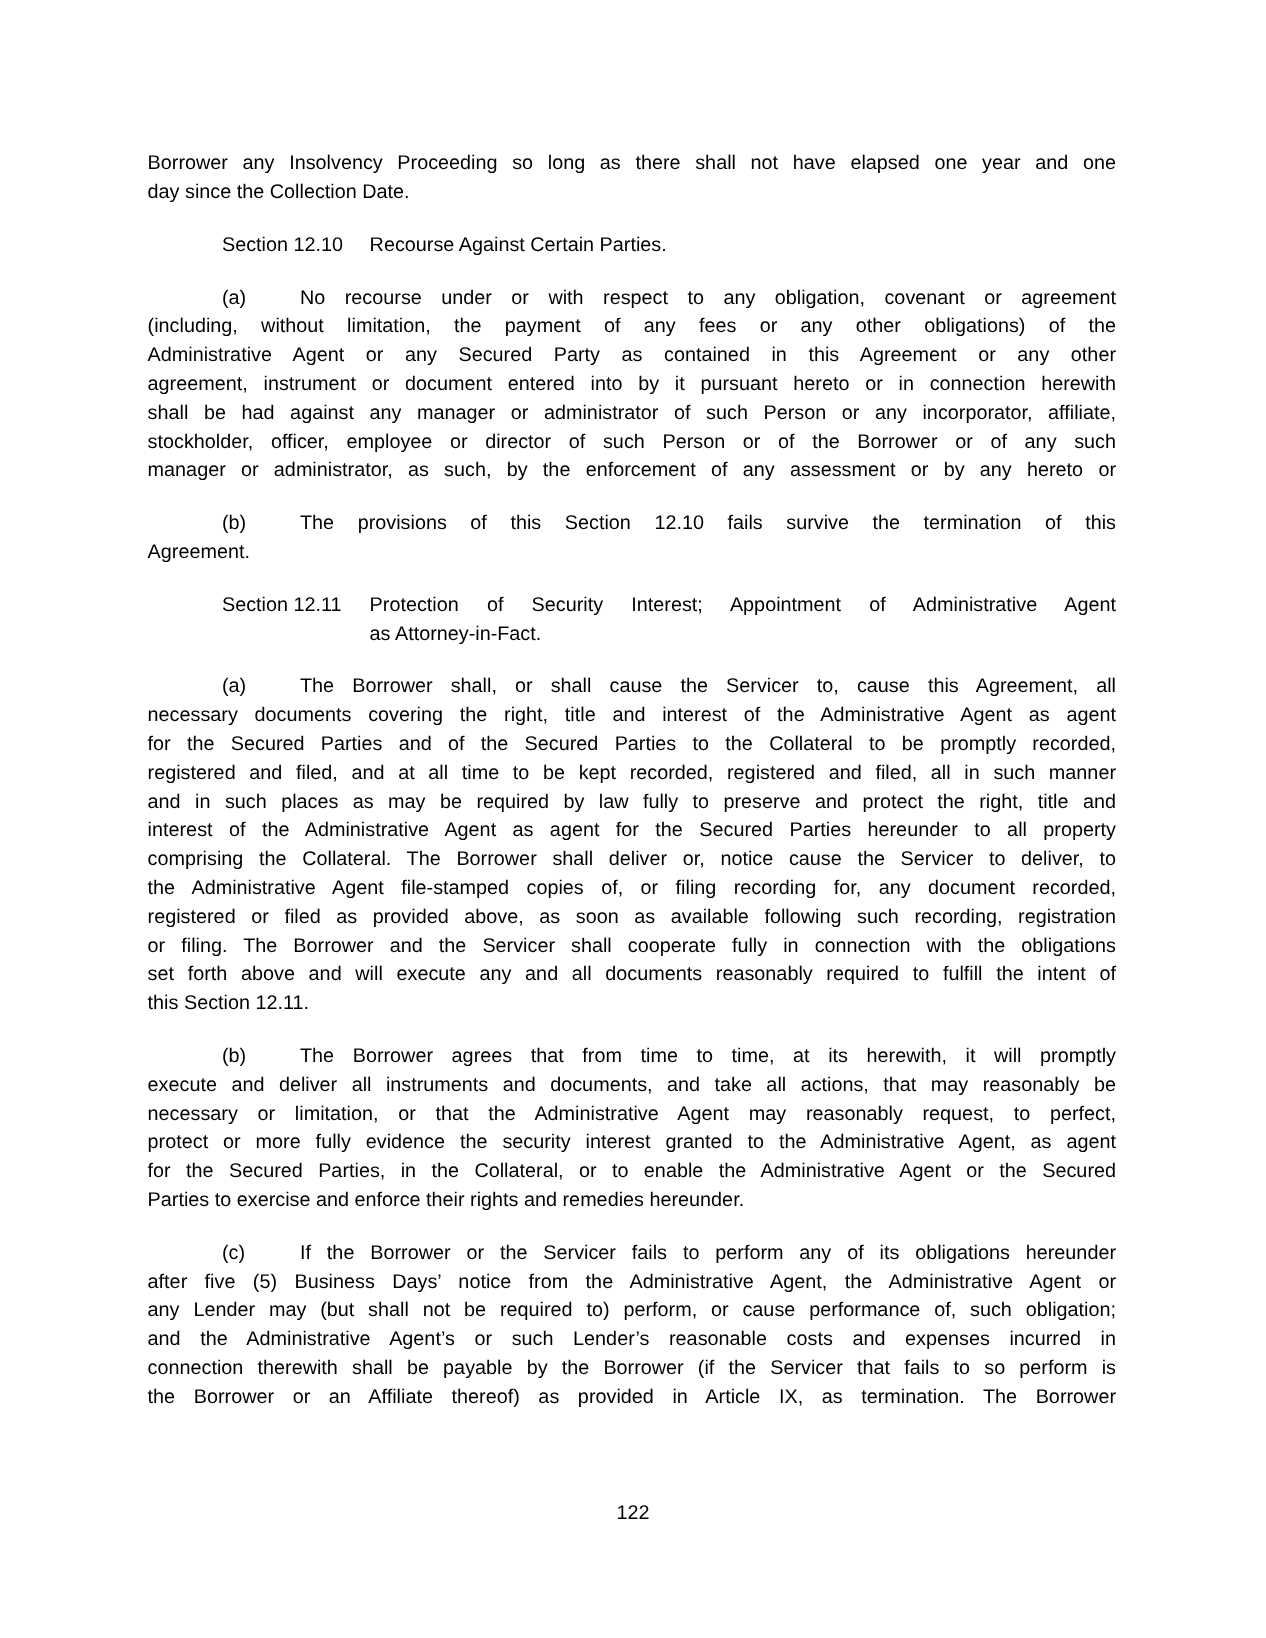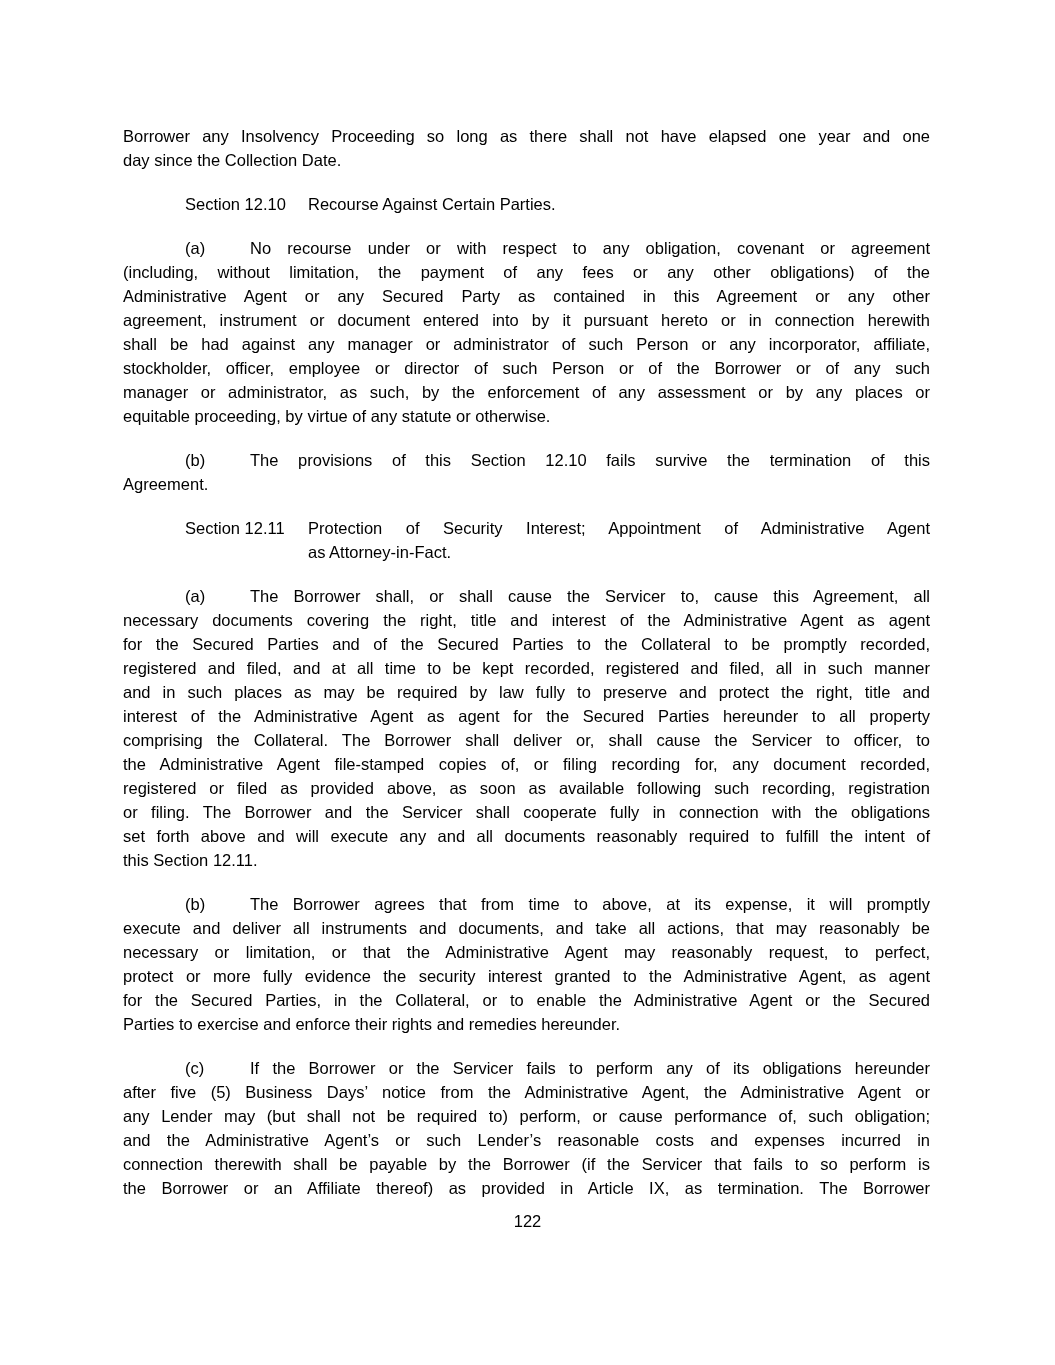--- a/index.html
+++ b/index.html
@@ -26,21 +26,21 @@
   
   .first { padding-left: 127px; }
   
   .hind { padding-left: 185px; }
   
   .marker, .label { position: absolute; left: 62px; top: 0; line-height: 24px; }
   .ul { text-decoration-thickness: 1.5px; text-underline-offset: 3px; }
   .page-number {
     position: absolute;
     left: 0;
-    top: 1209px;
+    top: 1249px;
     width: 1055px;
     text-align: center;
     line-height: 24px;
   }
 </style>
 </head>
 <body>
 
 <div class="page">
   <div class="content">
@@ -56,22 +56,21 @@
     </div>
 
     <div class="block">
       <span class="marker">(a)</span>
       <div class="line jl first">No recourse under or with respect to any obligation, covenant or agreement</div>
       <div class="line jl">(including, without limitation, the payment of any fees or any other obligations) of the</div>
       <div class="line jl">Administrative Agent or any Secured Party as contained in this Agreement or any other</div>
       <div class="line jl">agreement, instrument or document entered into by it pursuant hereto or in connection herewith</div>
       <div class="line jl">shall be had against any manager or administrator of such Person or any incorporator, affiliate,</div>
       <div class="line jl">stockholder, officer, employee or director of such Person or of the Borrower or of any such</div>
-      <div class="line jl">manager or administrator, as such, by the enforcement of any assessment or by any places or</div>
-      <div class="line">equitable proceeding, by virtue of any statute or otherwise.</div>
+      <div class="line jl">manager or administrator, as such, by the enforcement of any assessment or by any hereto or</div>
     </div>
 
     <div class="block">
       <span class="marker">(b)</span>
       <div class="line jl first"><span>The provisions of this </span><span class="ul">Section 12.10</span><span> fails survive the termination of this</span></div>
       <div class="line">Agreement.</div>
     </div>
 
     <div class="block">
       <span class="label">Section 12.11</span>
@@ -80,31 +79,31 @@
     </div>
 
     <div class="block">
       <span class="marker">(a)</span>
       <div class="line jl first">The Borrower shall, or shall cause the Servicer to, cause this Agreement, all</div>
       <div class="line jl">necessary documents covering the right, title and interest of the Administrative Agent as agent</div>
       <div class="line jl">for the Secured Parties and of the Secured Parties to the Collateral to be promptly recorded,</div>
       <div class="line jl">registered and filed, and at all time to be kept recorded, registered and filed, all in such manner</div>
       <div class="line jl">and in such places as may be required by law fully to preserve and protect the right, title and</div>
       <div class="line jl">interest of the Administrative Agent as agent for the Secured Parties hereunder to all property</div>
-      <div class="line jl">comprising the Collateral.  The Borrower shall deliver or, shall cause the Servicer to officer, to</div>
+      <div class="line jl">comprising the Collateral.  The Borrower shall deliver or, notice cause the Servicer to deliver, to</div>
       <div class="line jl">the Administrative Agent file-stamped copies of, or filing recording for, any document recorded,</div>
       <div class="line jl">registered or filed as provided above, as soon as available following such recording, registration</div>
       <div class="line jl">or filing.  The Borrower and the Servicer shall cooperate fully in connection with the obligations</div>
       <div class="line jl">set forth above and will execute any and all documents reasonably required to fulfill the intent of</div>
       <div class="line"><span>this </span><span class="ul">Section 12.11</span><span>.</span></div>
     </div>
 
     <div class="block">
       <span class="marker">(b)</span>
-      <div class="line jl first">The Borrower agrees that from time to above, at its expense, it will promptly</div>
+      <div class="line jl first">The Borrower agrees that from time to time, at its herewith, it will promptly</div>
       <div class="line jl">execute and deliver all instruments and documents, and take all actions, that may reasonably be</div>
       <div class="line jl">necessary or limitation, or that the Administrative Agent may reasonably request, to perfect,</div>
       <div class="line jl">protect or more fully evidence the security interest granted to the Administrative Agent, as agent</div>
       <div class="line jl">for the Secured Parties, in the Collateral, or to enable the Administrative Agent or the Secured</div>
       <div class="line">Parties to exercise and enforce their rights and remedies hereunder.</div>
     </div>
 
     <div class="block">
       <span class="marker">(c)</span>
       <div class="line jl first">If the Borrower or the Servicer fails to perform any of its obligations hereunder</div>

